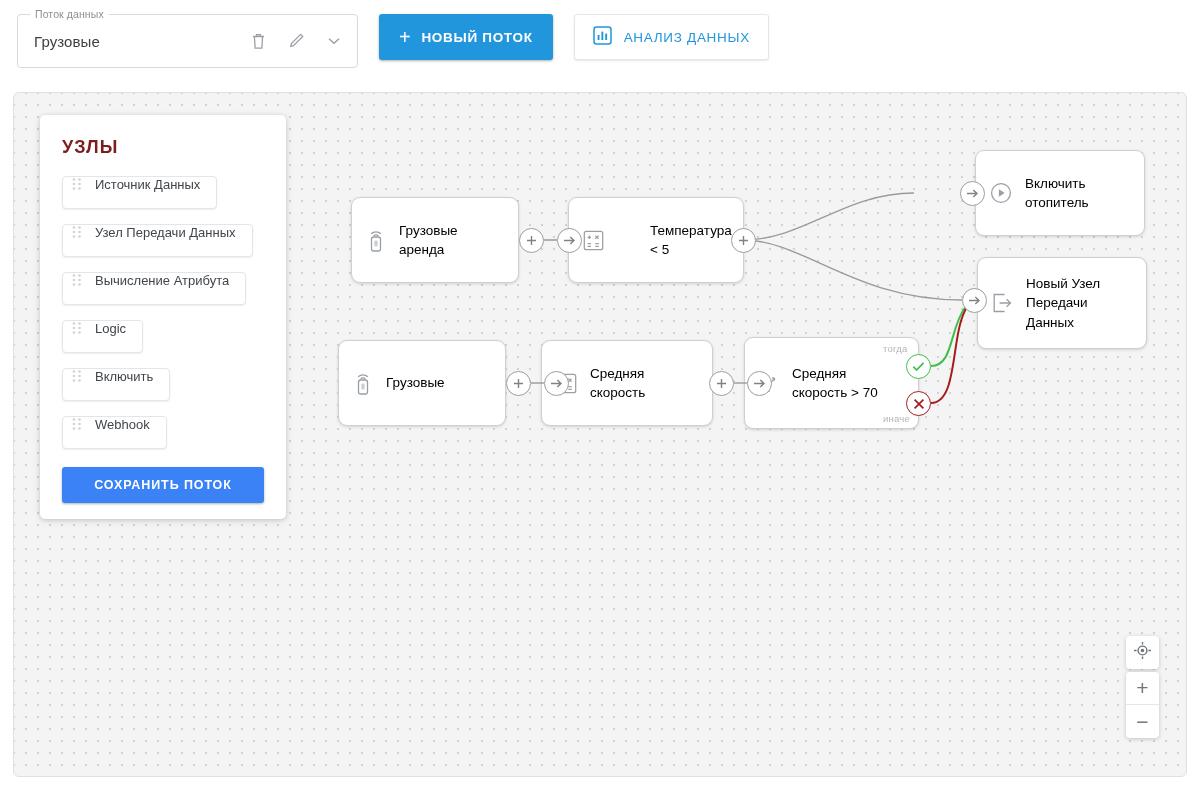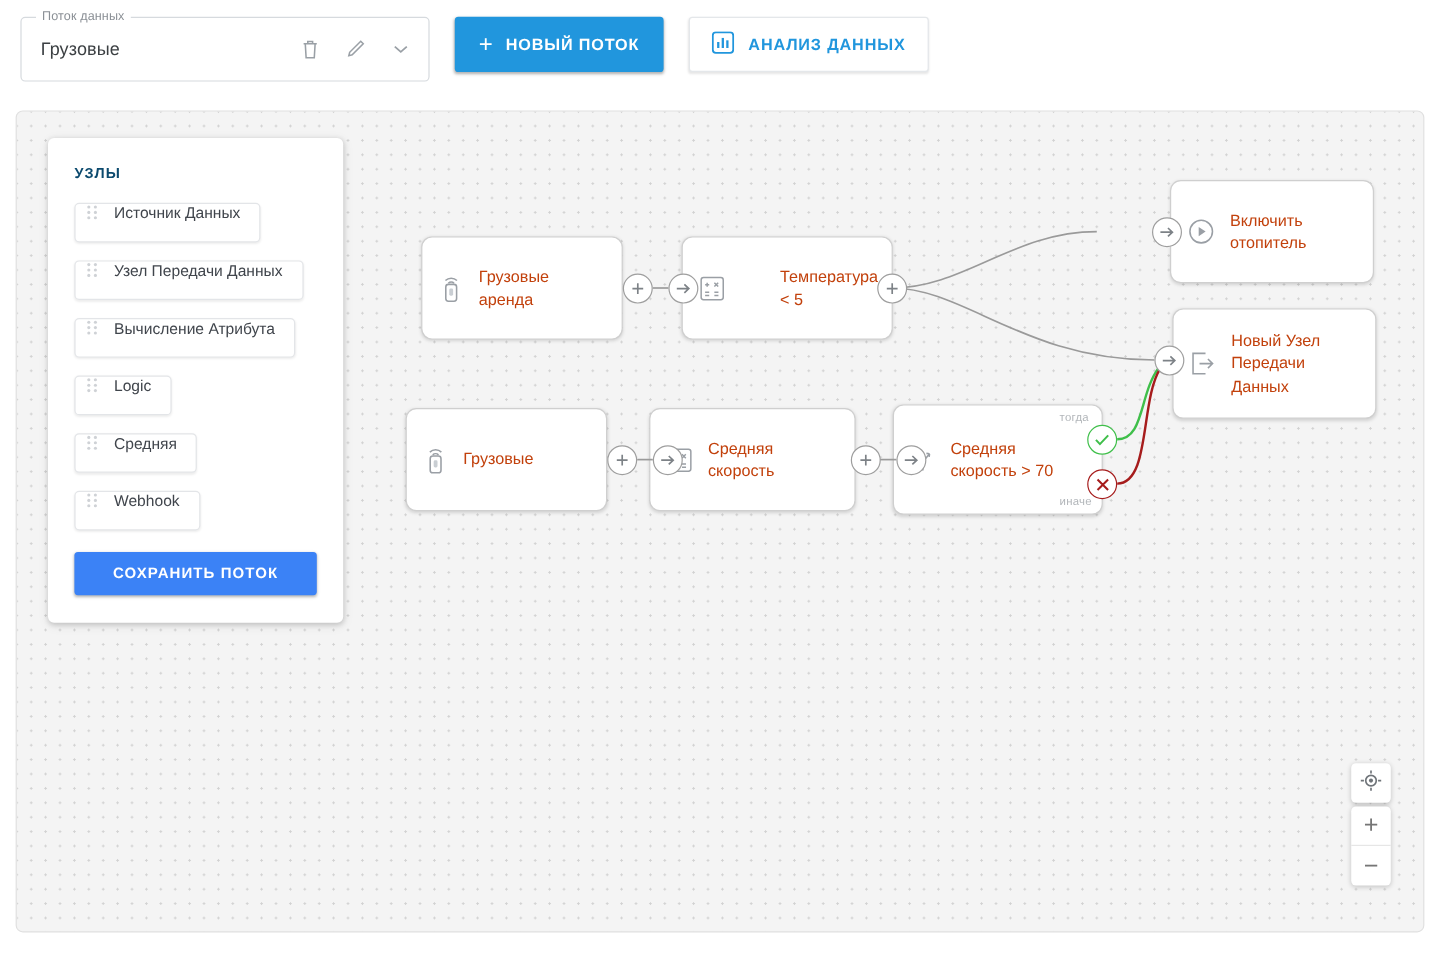--- a/index.html
+++ b/index.html
@@ -57,21 +57,21 @@
     cursor: pointer;
     box-shadow: 0 1px 3px rgba(0,0,0,.22), 0 1px 2px rgba(0,0,0,.12);
   }
   .btn-primary .plus { font-size: 20px; font-weight: 400; line-height: 1; }
 
   .btn-outline {
     margin-left: 21px;
     height: 46px; min-width: 174px;
     background: #fff;
     border: 1px solid #e4e7ea; border-radius: 3px;
-    color: #2196dd; font-size: 13.5px; font-weight: bold;
+    color: #2196dd; font-size: 13.5px; font-weight: normal;
     letter-spacing: .7px;
     display: flex; align-items: center; justify-content: center;
     gap: 12px; padding: 0 18px;
     cursor: pointer;
     box-shadow: 0 1px 2px rgba(0,0,0,.10);
   }
 
   
   .canvas {
     position: absolute; left: 13px; top: 92px;
@@ -88,22 +88,22 @@
   
   .palette {
     position: absolute; left: 26px; top: 22px;
     width: 246px; height: 404px;
     background: #fff;
     border-radius: 5px;
     box-shadow: 0 1px 4px rgba(0,0,0,.16), 0 2px 10px rgba(0,0,0,.07);
     padding: 22px 22px 0 22px;
   }
   .palette-title {
-    font-size: 12px; font-weight: bold; letter-spacing: 1px;
-    color: #0c4a6e; margin-bottom: 18px;
+    font-size: 18px; font-weight: bold; letter-spacing: 1px;
+    color: #7f1d1d; margin-bottom: 18px;
   }
   .palette-item {
     display: inline-flex; align-items: flex-start;
     height: 33px;
     background: #fff;
     border: 1px solid #e3e5e8;
     border-radius: 4px;
     padding: 0 16px 0 9px;
     margin-bottom: 15px;
     font-size: 13px; color: #40454c;
@@ -124,21 +124,21 @@
     position: absolute;
     background: #fff;
     border: 1px solid #cfcfcf;
     border-radius: 9px;
     box-shadow: 0 1px 3px rgba(0,0,0,.14);
     display: flex; align-items: center;
     padding: 0 14px;
   }
   .node-icon { flex: 0 0 auto; margin-right: 13px; display: flex; }
   .node-label {
-    font-size: 13.5px; color: #c2410c; line-height: 1.42;
+    font-size: 13.5px; color: #000000; line-height: 1.42;
   }
   .branch-label {
     position: absolute; font-size: 9.5px; color: #b2b6ba; letter-spacing: .2px;
   }
 
   
   .port {
     position: absolute;
     width: 25px; height: 25px;
     border-radius: 50%;
@@ -303,21 +303,21 @@
         <span class="grip">
           <svg width="11" height="14" viewBox="0 0 11 14" fill="#cfd2d6">
             <circle cx="2" cy="2.5" r="1.3"></circle>
                 <circle cx="7.5" cy="2.5" r="1.3"></circle>
             <circle cx="2" cy="7" r="1.3"></circle>
                 <circle cx="7.5" cy="7" r="1.3"></circle>
             <circle cx="2" cy="11.5" r="1.3"></circle>
                 <circle cx="7.5" cy="11.5" r="1.3"></circle>
           </svg>
             </span>
-        <span>Средняя</span>
+        <span>Включить</span>
       </span></div>
 
       <div><span class="palette-item">
         <span class="grip">
           <svg width="11" height="14" viewBox="0 0 11 14" fill="#cfd2d6">
             <circle cx="2" cy="2.5" r="1.3"></circle>
                 <circle cx="7.5" cy="2.5" r="1.3"></circle>
             <circle cx="2" cy="7" r="1.3"></circle>
                 <circle cx="7.5" cy="7" r="1.3"></circle>
             <circle cx="2" cy="11.5" r="1.3"></circle>

